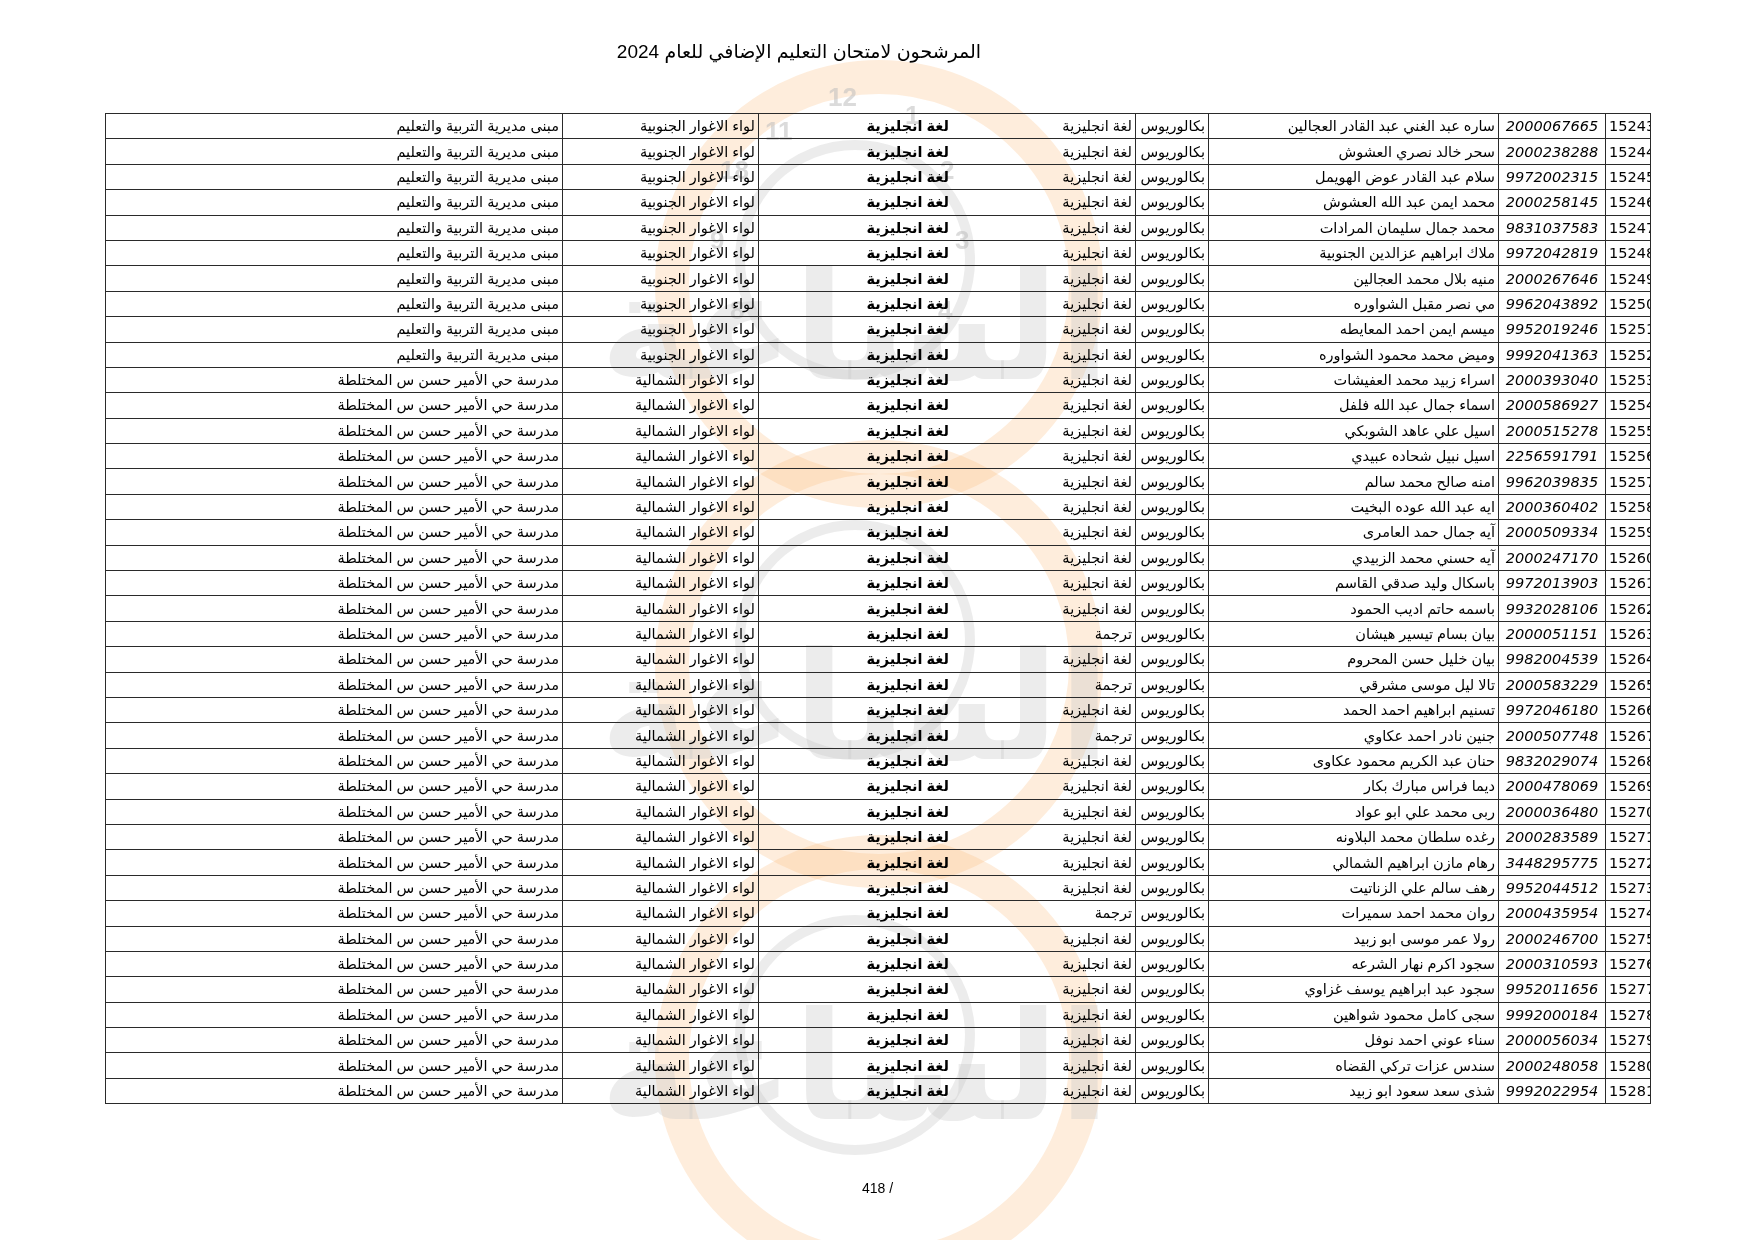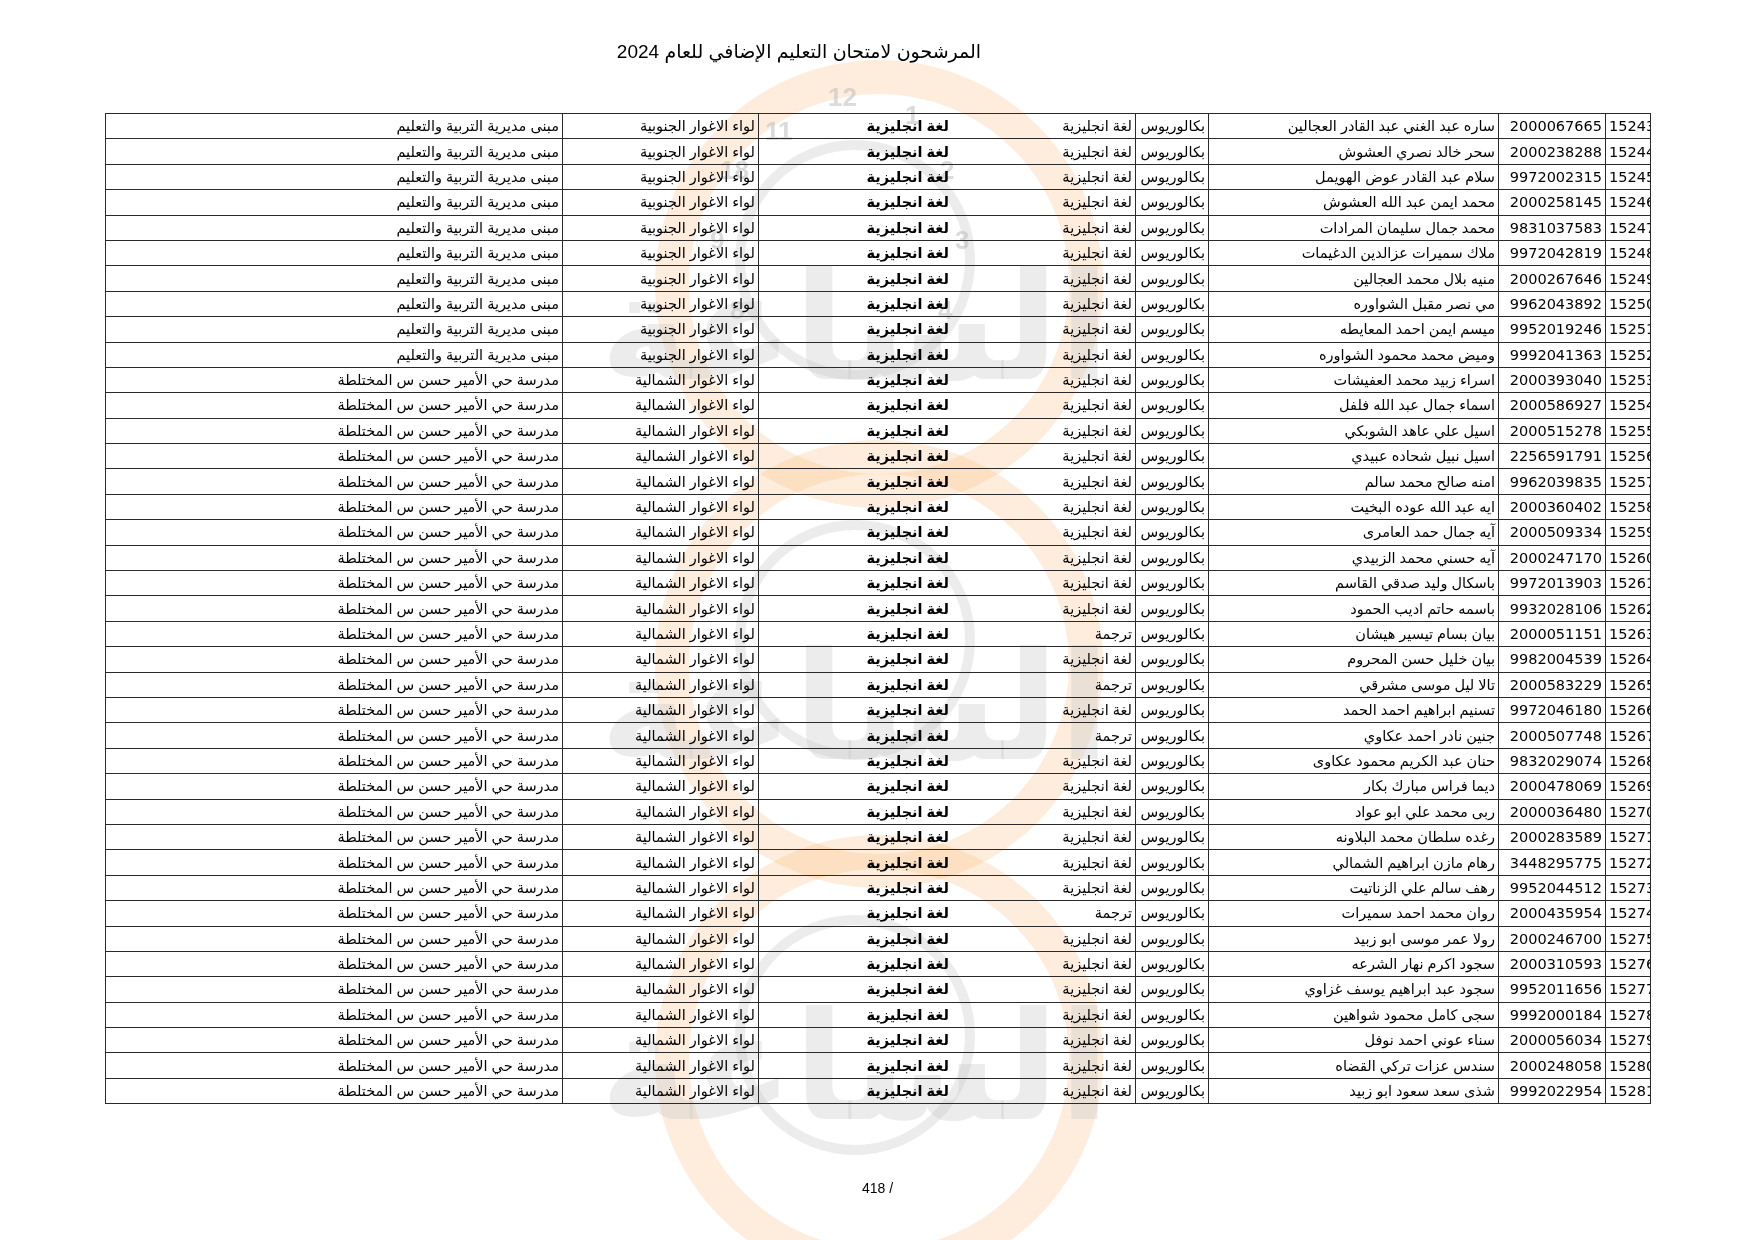--- a/index.html
+++ b/index.html
@@ -6,21 +6,21 @@
   body{width:1755px;height:1240px;position:relative;overflow:hidden;font-family:"Liberation Sans","DejaVu Sans",sans-serif;color:#000;}
   .title{position:absolute;top:40px;left:0;width:1598px;text-align:center;font-size:19px;direction:rtl;}
   .watermark{position:absolute;left:560px;width:640px;pointer-events:none;}
   .wm-ring{position:absolute;border-radius:50%;border:34px solid rgba(250,190,130,0.28);}
   .wm-face{position:absolute;border-radius:50%;border:10px solid rgba(200,200,200,0.35);}
   .wm-num{position:absolute;font-size:26px;font-weight:bold;color:rgba(190,190,190,0.55);}
   .wm-text{position:absolute;font-size:150px;font-weight:bold;color:rgba(200,200,200,0.35);direction:rtl;white-space:nowrap;}
   table.grid{position:absolute;top:113px;left:105px;width:1546px;border-collapse:collapse;direction:rtl;table-layout:fixed;}
   table.grid td{border:1.4px solid #2a2a2a;height:24.4px;padding:0 3px;font-size:14.5px;white-space:nowrap;overflow:hidden;line-height:24px;}
   td.seq{width:38px;text-align:left;font-family:"DejaVu Sans","Liberation Sans",sans-serif;font-size:14px;direction:ltr;}
-  td.nid{width:100px;text-align:right;font-family:"DejaVu Sans","Liberation Sans",sans-serif;font-size:14px;direction:ltr;padding-left:10px;}
+  td.nid{width:100px;text-align:center;font-family:"DejaVu Sans","Liberation Sans",sans-serif;font-size:14px;direction:ltr;padding-left:10px;font-style:italic;}
   td.name{width:283px;text-align:right;}
   td.degree{width:66px;text-align:right;}
   td.spec{width:176px;text-align:right;border-left-color:transparent !important;}
   td.subject{width:187px;text-align:right;font-weight:bold;}
   td.district{width:189px;text-align:right;}
   td.school{}
   .page-num{position:absolute;top:1180px;left:0;width:1755px;text-align:center;font-size:14px;}
 </style>
 </head>
 <body>
@@ -100,21 +100,21 @@
         <td class="name">محمد جمال سليمان المرادات</td>
         <td class="degree">بكالوريوس</td>
         <td class="spec">لغة انجليزية</td>
         <td class="subject">لغة انجليزية</td>
         <td class="district">لواء الاغوار الجنوبية</td>
         <td class="school">مبنى مديرية التربية والتعليم</td>
       </tr>
       <tr>
         <td class="seq">15248</td>
         <td class="nid">9972042819</td>
-        <td class="name">ملاك سميرات عزالدين الدغيمات</td>
+        <td class="name">ملاك ابراهيم عزالدين الجنوبية</td>
         <td class="degree">بكالوريوس</td>
         <td class="spec">لغة انجليزية</td>
         <td class="subject">لغة انجليزية</td>
         <td class="district">لواء الاغوار الجنوبية</td>
         <td class="school">مبنى مديرية التربية والتعليم</td>
       </tr>
       <tr>
         <td class="seq">15249</td>
         <td class="nid">2000267646</td>
         <td class="name">منيه بلال محمد العجالين</td>

